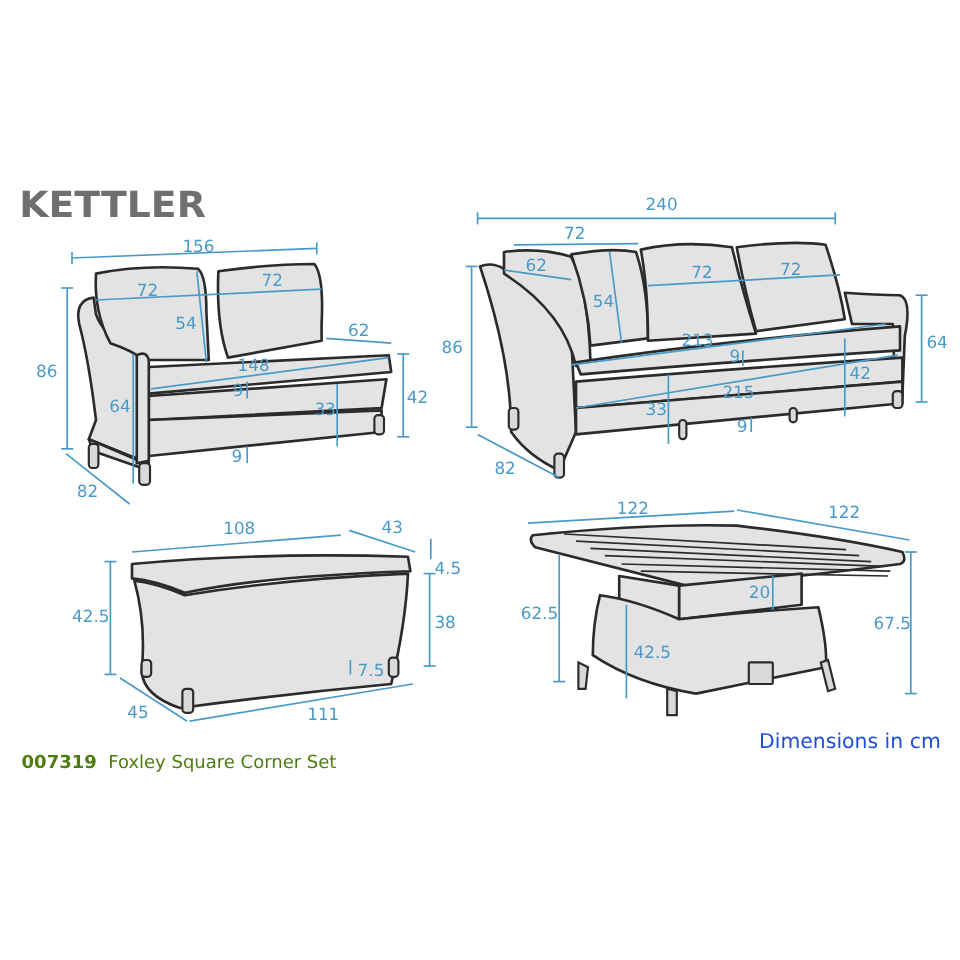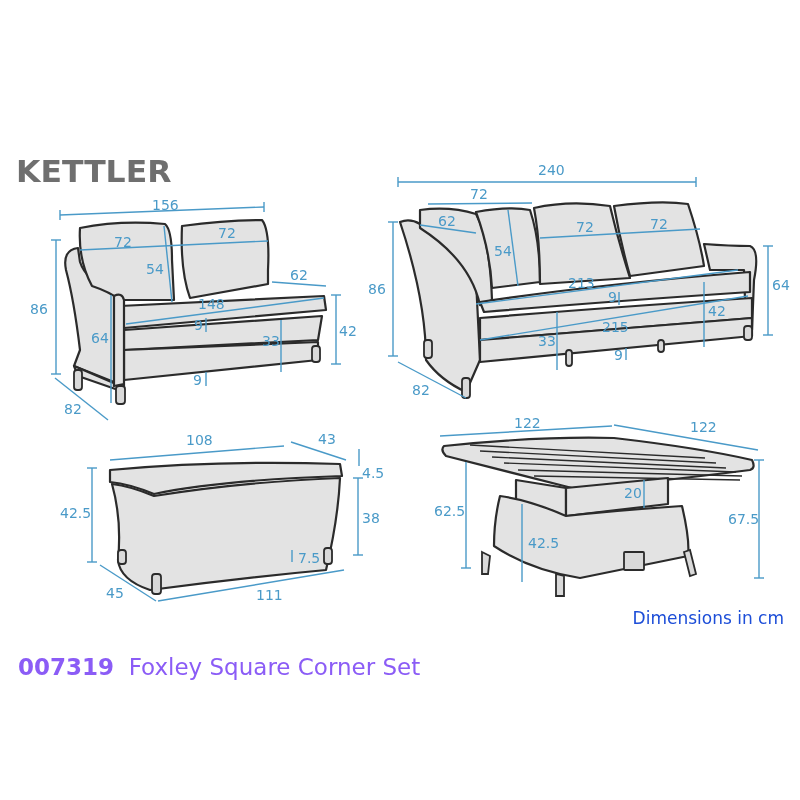--- a/index.html
+++ b/index.html
@@ -4,21 +4,21 @@
 <style>
   html,body{margin:0;padding:0;background:#ffffff;}
   body{width:800px;height:800px;position:relative;overflow:hidden;font-family:"DejaVu Sans",sans-serif;}
   svg{position:absolute;left:0;top:0;}
   .dim{fill:#4a9ac8;font-size:14px;font-family:"DejaVu Sans",sans-serif;}
   .dl{stroke:#4a9ac8;stroke-width:1.4;fill:none;}
   .ol{stroke:#2b2b2b;stroke-width:2.2;fill:#e3e3e3;stroke-linejoin:round;}
   .ol2{stroke:#2b2b2b;stroke-width:1.8;fill:#d9d9d9;}
   .thin{stroke:#2b2b2b;stroke-width:1.4;fill:none;}
   .logo{position:absolute;left:16px;top:154px;font-family:"DejaVu Sans",sans-serif;font-weight:bold;font-size:30px;color:#6f6f6f;letter-spacing:0px;transform:scaleX(1.05);transform-origin:left;}
-  .footer-left{position:absolute;left:18px;top:654px;font-size:23px;color:#8b5cf6;font-family:"DejaVu Sans",sans-serif;}
+  .footer-left{position:absolute;left:18px;top:626px;font-size:15px;color:#4d7c0f;font-family:"DejaVu Sans",sans-serif;}
   .footer-left .code{font-weight:bold;}
   .footer-right{position:absolute;right:16px;top:608px;font-size:17px;color:#1d4ed8;font-family:"DejaVu Sans",sans-serif;}
 </style>
 </head>
 <body>
 
 <div class="logo">KETTLER</div>
 
 <svg width="800" height="800" viewBox="0 0 800 800">
 

